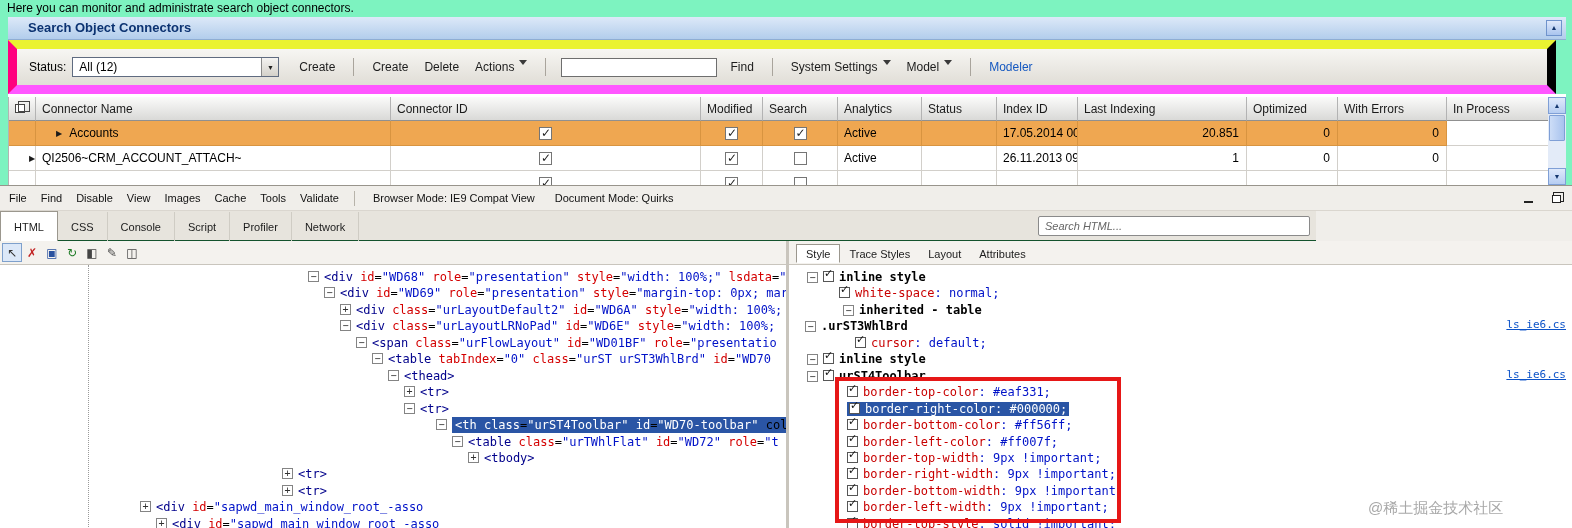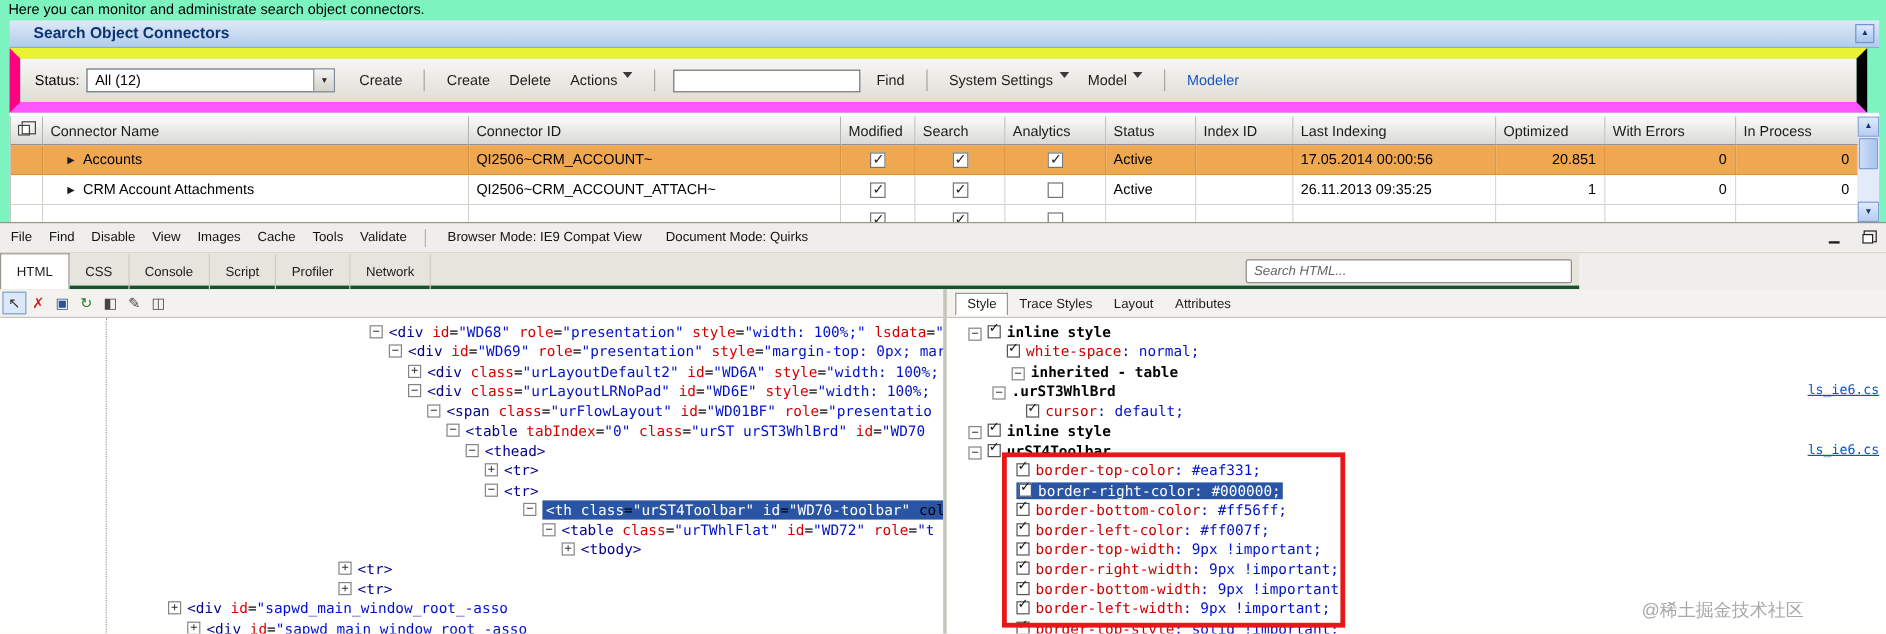--- a/index.html
+++ b/index.html
@@ -49,21 +49,21 @@
   
   #devtools{position:absolute;left:0;top:185px;width:1572px;height:343px;background:#f0eeea;border-top:1px solid #98948c}
   .dt-menubar{position:absolute;left:0;top:0;width:1572px;height:25px;display:flex;align-items:center;font-size:11px;border-bottom:1px solid #dad6cf;padding-left:2px;color:#111}
   .dt-menu-item{padding:0 7px}
   .vsep2{display:inline-block;width:1px;height:15px;background:#b7b3aa;margin:0 8px}
   .mode{padding:0 10px}
   .win-btns{position:absolute;right:6px;top:4px;display:flex;gap:8px}
   .wbtn{width:20px;height:17px;display:flex;align-items:center;justify-content:center}
   .min-glyph{width:9px;height:2px;background:#222;margin-top:7px}
   .rest-glyph{width:9px;height:8px;border:1px solid #222;background:#fff;box-shadow:2px -2px 0 0 #f0eeea,2px -2px 0 1px #222}
-  .dt-tabbar{position:absolute;left:0;top:25px;width:1316px;height:30px;background:#e7e4dd;border-bottom:3px solid #14532d}
+  .dt-tabbar{position:absolute;left:0;top:25px;width:1316px;height:30px;background:#e7e4dd;border-bottom:1px solid #14532d}
   .tabs{position:absolute;left:0;top:0;height:30px}
   .dt-tab{display:inline-block;height:30px;line-height:30px;padding:0 13px;font-size:11px;border-right:1px solid #cfccc4;color:#1c1c1c}
   .dt-tab.active{background:#fff;border:1px solid #9b978e;border-bottom:none}
   .dt-search{position:absolute;right:6px;top:5px;width:272px;height:20px;border:1px solid #8a8a8a;border-radius:2px;background:#fff;font:italic 11px "Liberation Sans",sans-serif;color:#555;padding:0 6px}
   .dt-search::placeholder{color:#666;font-style:italic}
   .dt-iconbar{position:absolute;left:0;top:55px;width:786px;height:24px;background:#f4f2ee;border-bottom:1px solid #c9c5bd;padding-left:2px;white-space:nowrap}
   .dt-icon{display:inline-block;width:20px;height:19px;margin:2px 0;line-height:19px;text-align:center;font-size:12px;border:1px solid transparent;font-family:"DejaVu Sans",sans-serif}
   .dt-icon.pressed{border:1px solid #7ea0cc;background:#dce8f8}
   .dt-styletabbar{position:absolute;left:786px;top:55px;width:786px;height:24px;background:#f4f2ee;border-bottom:1px solid #c9c5bd;padding-left:10px;white-space:nowrap}
   .st-tab{display:inline-block;height:19px;line-height:19px;margin-top:3px;padding:0 9px;font-size:11px;color:#1c1c1c}
@@ -151,21 +151,20 @@
       <div class="hc">Index ID</div>
       <div class="hc">Last Indexing</div>
       <div class="hc">Optimized</div>
       <div class="hc">With Errors</div>
       <div class="hc">In Process</div>
       <div class="rc sel"></div>
       <div class="rc name sel">
         <span class="row-arrow">▶</span>
         <span>Accounts</span>
       </div>
-      <div class="rc sel">QI2506~CRM_ACCOUNT~</div>
       <div class="rc cbcell sel">
         <span class="appcb on"></span>
       </div>
       <div class="rc cbcell sel">
         <span class="appcb on"></span>
       </div>
       <div class="rc cbcell sel">
         <span class="appcb on"></span>
       </div>
       <div class="rc sel">Active</div>
@@ -265,21 +264,21 @@
         <div class="tl" style="top: 251px;"><span class="exp" style="left: 156px;">+</span><span class="tl-text" style="left: 172px;"><span class="t">&lt;div</span> <span class="a">id</span>=<span class="v">"sapwd_main_window_root_-asso</span></span></div>
       </div>
 
     <div class="dt-divider"></div>
 
     <div class="dt-style-pane">
       <div class="red-annot"></div>
     <div class="sl" style="top: 4px; left: 18px;"><span class="exp2">−</span><span><span class="cbx"></span><span class="sb">inline style</span></span></div>
         <div class="sl" style="top: 20px; left: 50px;"><span><span class="cbx"></span><span><span class="sn">white-space</span><span class="sv">: normal;</span></span></span></div>
         <div class="sl" style="top: 37px; left: 18px; margin-left: 36px;"><span class="exp2">−</span><span><span class="sb">inherited - table</span></span></div>
-        <div class="sl" style="top: 53px; left: 38px;"><span class="exp2">−</span><span><span class="sb">.urST3WhlBrd</span></span></div>
+        <div class="sl" style="top: 53px; left: 16px;"><span class="exp2">−</span><span><span class="sb">.urST3WhlBrd</span></span></div>
         <span class="css-link" style="top: 53px;">ls_ie6.cs</span>
         <div class="sl" style="top: 70px; left: 66px;"><span><span class="cbx"></span><span><span class="sn">cursor</span><span class="sv">: default;</span></span></span></div>
         <div class="sl" style="top: 86px; left: 18px;"><span class="exp2">−</span><span><span class="cbx"></span><span class="sb">inline style</span></span></div>
         <div class="sl" style="top: 103px; left: 18px;"><span class="exp2">−</span><span><span class="cbx"></span><span class="sb">urST4Toolbar</span></span></div>
         <span class="css-link" style="top: 103px;">ls_ie6.cs</span>
         <div class="sl" style="top: 119px; left: 58px;"><span><span class="cbx"></span><span><span class="sn">border-top-color</span><span class="sv">: #eaf331;</span></span></span></div>
         <div class="sl" style="top: 136px; left: 58px;"><span class="hl"><span class="cbx"></span><span><span class="sn">border-right-color</span><span class="sv">: #000000;</span></span></span></div>
         <div class="sl" style="top: 152px; left: 58px;"><span><span class="cbx"></span><span><span class="sn">border-bottom-color</span><span class="sv">: #ff56ff;</span></span></span></div>
         <div class="sl" style="top: 169px; left: 58px;"><span><span class="cbx"></span><span><span class="sn">border-left-color</span><span class="sv">: #ff007f;</span></span></span></div>
         <div class="sl" style="top: 185px; left: 58px;"><span><span class="cbx"></span><span><span class="sn">border-top-width</span><span class="sv">: 9px !important;</span></span></span></div>

